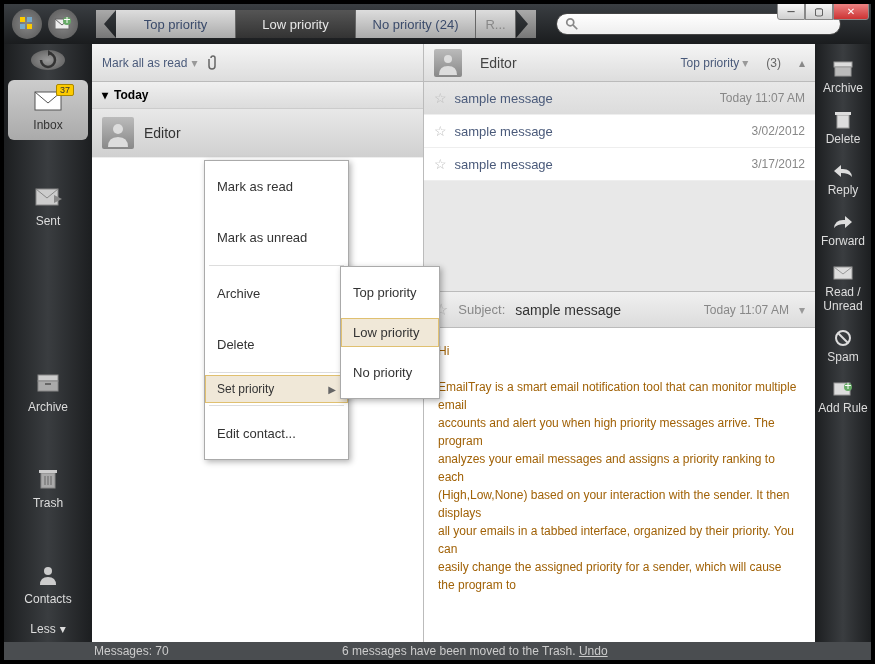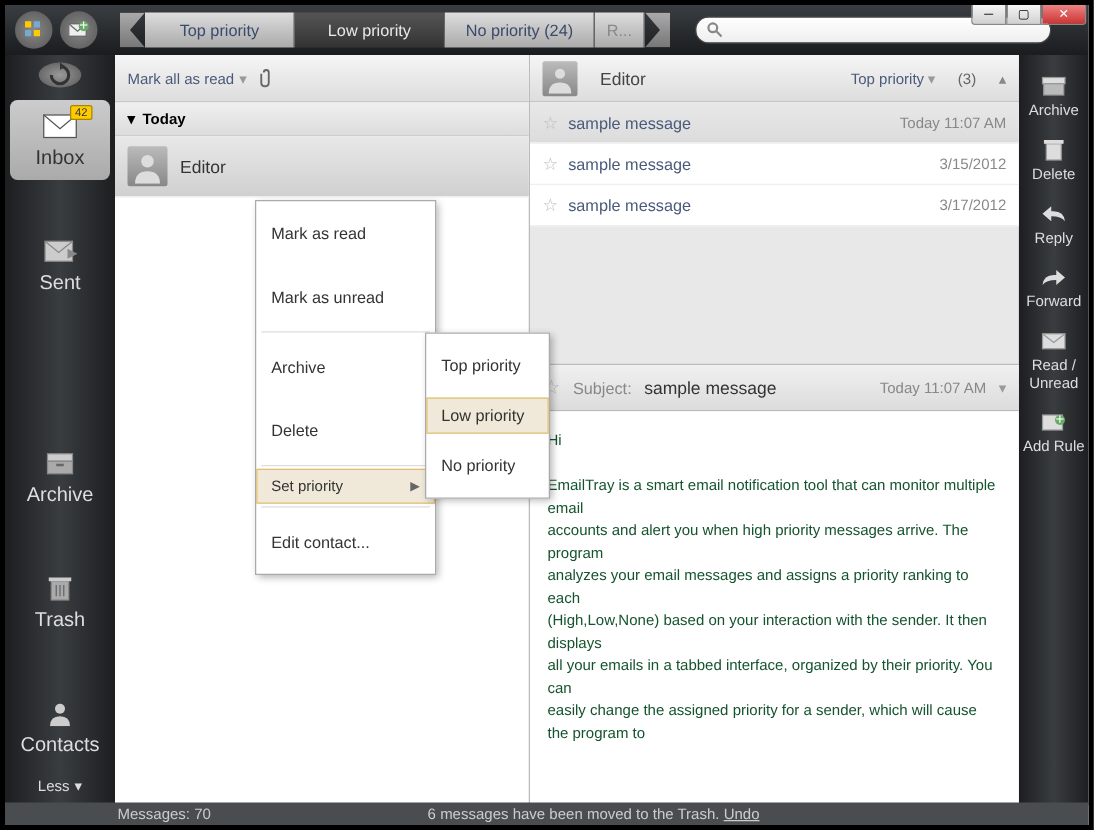--- a/index.html
+++ b/index.html
@@ -24,21 +24,21 @@
 .searchbox svg { width: 14px; height: 14px; margin-right: 4px; }
 
 .main-wrap { display: flex; height: 600px; }
 
 .left-rail { width: 88px; background: linear-gradient(to right,#1c1e20,#3a3d40,#1c1e20); display: flex; flex-direction: column; align-items: center; padding-top: 6px; }
 .refresh-btn { width: 34px; height: 34px; background: radial-gradient(#999,#555); border-radius: 50%; display: flex; align-items: center; justify-content: center; margin-bottom: 10px; cursor: pointer; color: #fff; font-size: 18px; }
 .nav-item { width: 100%; display: flex; flex-direction: column; align-items: center; color: #ddd; padding: 8px 0; cursor: pointer; position: relative; margin-top: 36px; }
 .nav-item.selected { background: linear-gradient(#ccc,#aaa); color: #333; margin: 0 4px; border-radius: 6px; width: calc(100% - 8px); }
 .nav-item .icon-box { width: 34px; height: 26px; margin-bottom: 4px; display: flex; align-items: center; justify-content: center; }
 .nav-item .badge { position: absolute; top: 4px; right: 14px; background: #fdcb00; color: #333; font-size: 9px; padding: 0 3px; border-radius: 2px; border: 1px solid #a88600; }
-.nav-item .label { font-size: 16px; }
+.nav-item .label { font-size: 12px; }
 .nav-less { margin-top: auto; color: #ddd; display: flex; align-items: flex-start; gap: 4px; padding: 8px; cursor: pointer; }
 
 .center-col { flex: 1; display: flex; flex-direction: column; background: #e8e8e8; position: relative; }
 .toolbar-row { height: 38px; background: linear-gradient(#f5f5f5,#ddd); border-bottom: 1px solid #bbb; display: flex; align-items: center; padding: 0 10px; gap: 10px; }
 .toolbar-btn { color: #4a5a7a; cursor: pointer; display: flex; align-items: center; gap: 4px; font-size: 13px; }
 
 .content-split { flex: 1; display: flex; }
 .msg-list { width: 332px; background: #fff; border-right: 1px solid #bbb; display: flex; flex-direction: column; }
 .group-header { background: linear-gradient(#f0f0f0,#dcdcdc); padding: 6px 10px; font-weight: bold; font-size: 13px; display: flex; align-items: center; gap: 6px; border-bottom: 1px solid #ccc; }
 .msg-row { display: flex; align-items: center; padding: 8px 10px; border-bottom: 1px solid #eee; background: linear-gradient(#f0f0f0,#e0e0e0); }
@@ -60,21 +60,21 @@
 .star { color: #bbb; font-size: 14px; }
 .entry-subject { flex: 1; color: #4a5a7a; font-size: 13px; }
 .entry-date { color: #888; font-size: 12px; }
 
 .subject-bar { background: linear-gradient(#f0f0f0,#dcdcdc); border-top: 1px solid #bbb; border-bottom: 1px solid #bbb; padding: 8px 10px; display: flex; align-items: center; gap: 10px; margin-top: 110px; }
 .subject-label { color: #888; font-size: 13px; }
 .subject-text { font-size: 14px; color: #333; flex: 1; }
 .subject-date { color: #888; font-size: 12px; }
 .subject-chev { color: #999; cursor: pointer; }
 
-.msg-body { flex: 1; background: #fff; padding: 14px; color: #14532d; font-size: 13px; line-height: 1.5; overflow: hidden; }
+.msg-body { flex: 1; background: #fff; padding: 14px; color: #a16207; font-size: 13px; line-height: 1.5; overflow: hidden; }
 
 .right-rail { width: 56px; background: linear-gradient(to right,#1c1e20,#3a3d40,#1c1e20); display: flex; flex-direction: column; align-items: center; padding-top: 8px; }
 .act-btn { width: 100%; display: flex; flex-direction: column; align-items: center; color: #ddd; padding: 8px 0; cursor: pointer; font-size: 11px; gap: 3px; }
 .act-btn .act-icon { width: 22px; height: 18px; display: flex; align-items: center; justify-content: center; }
 
 .statusbar { height: 18px; background: #4a4d50; color: #ccc; font-size: 11px; display: flex; align-items: center; padding: 0 90px; position: absolute; bottom: 0; left: 0; right: 0; }
 .status-left { }
 .status-mid { flex: 1; text-align: center; }
 .status-mid .undo { text-decoration: underline; cursor: pointer; }
 
@@ -140,21 +140,21 @@
           <path d="M10 0 L10 6 L14 3 Z" fill="#333"></path>
         </svg>
     </div>
     <div class="nav-item selected">
       <div class="icon-box">
           <svg width="30" height="22" viewBox="0 0 30 22">
             <rect x="2" y="2" width="26" height="18" fill="#fff" stroke="#555"></rect>
             <path d="M2 2 L15 13 L28 2" stroke="#555" fill="none"></path>
           </svg>
         </div>
-      <div class="badge">42</div>
+      <div class="badge">37</div>
       <div class="label">Inbox</div>
     </div>
     <div class="nav-item">
       <div class="icon-box">
           <svg width="28" height="20" viewBox="0 0 28 20">
             <rect x="2" y="2" width="22" height="16" fill="#ccc" stroke="#888"></rect>
             <path d="M2 2 L13 11 L24 2" stroke="#888" fill="none"></path>
             <path d="M20 8 L28 12 L20 16 Z" fill="#888"></path>
           </svg>
         </div>
@@ -245,21 +245,21 @@
         </div>
         <div class="msg-entries">
           <div class="msg-entry sel">
             <span class="star">☆</span>
             <span class="entry-subject">sample message</span>
             <span class="entry-date">Today 11:07 AM</span>
           </div>
           <div class="msg-entry">
             <span class="star">☆</span>
             <span class="entry-subject">sample message</span>
-            <span class="entry-date">3/15/2012</span>
+            <span class="entry-date">3/02/2012</span>
           </div>
           <div class="msg-entry">
             <span class="star">☆</span>
             <span class="entry-subject">sample message</span>
             <span class="entry-date">3/17/2012</span>
           </div>
         </div>
         <div class="subject-bar">
           <span class="star" style="color:#bbb;font-size:16px">☆</span>
           <span class="subject-label">Subject:</span>
@@ -318,20 +318,29 @@
     </div>
     <div class="act-btn">
       <div class="act-icon">
           <svg width="20" height="14" viewBox="0 0 20 14">
             <rect x="1" y="1" width="18" height="12" fill="#ddd" stroke="#999"></rect>
             <path d="M1 1 L10 8 L19 1" stroke="#999" fill="none"></path>
           </svg>
         </div>
       <span style="white-space:pre;text-align:center">Read /
 Unread</span>
+    </div>
+    <div class="act-btn">
+      <div class="act-icon">
+          <svg width="18" height="18" viewBox="0 0 18 18">
+            <circle cx="9" cy="9" r="7" stroke="#ddd" fill="none" stroke-width="2"></circle>
+            <line x1="4" y1="4" x2="14" y2="14" stroke="#ddd" stroke-width="2"></line>
+          </svg>
+        </div>
+      <span>Spam</span>
     </div>
     <div class="act-btn">
       <div class="act-icon">
           <svg width="20" height="16" viewBox="0 0 20 16">
             <rect x="1" y="2" width="16" height="12" fill="#ddd" stroke="#999"></rect>
             <circle cx="15" cy="6" r="4" fill="#6a6"></circle>
             <text x="15" y="9" text-anchor="middle" fill="#fff" font-size="7">+</text>
           </svg>
         </div>
       <span>Add Rule</span>

